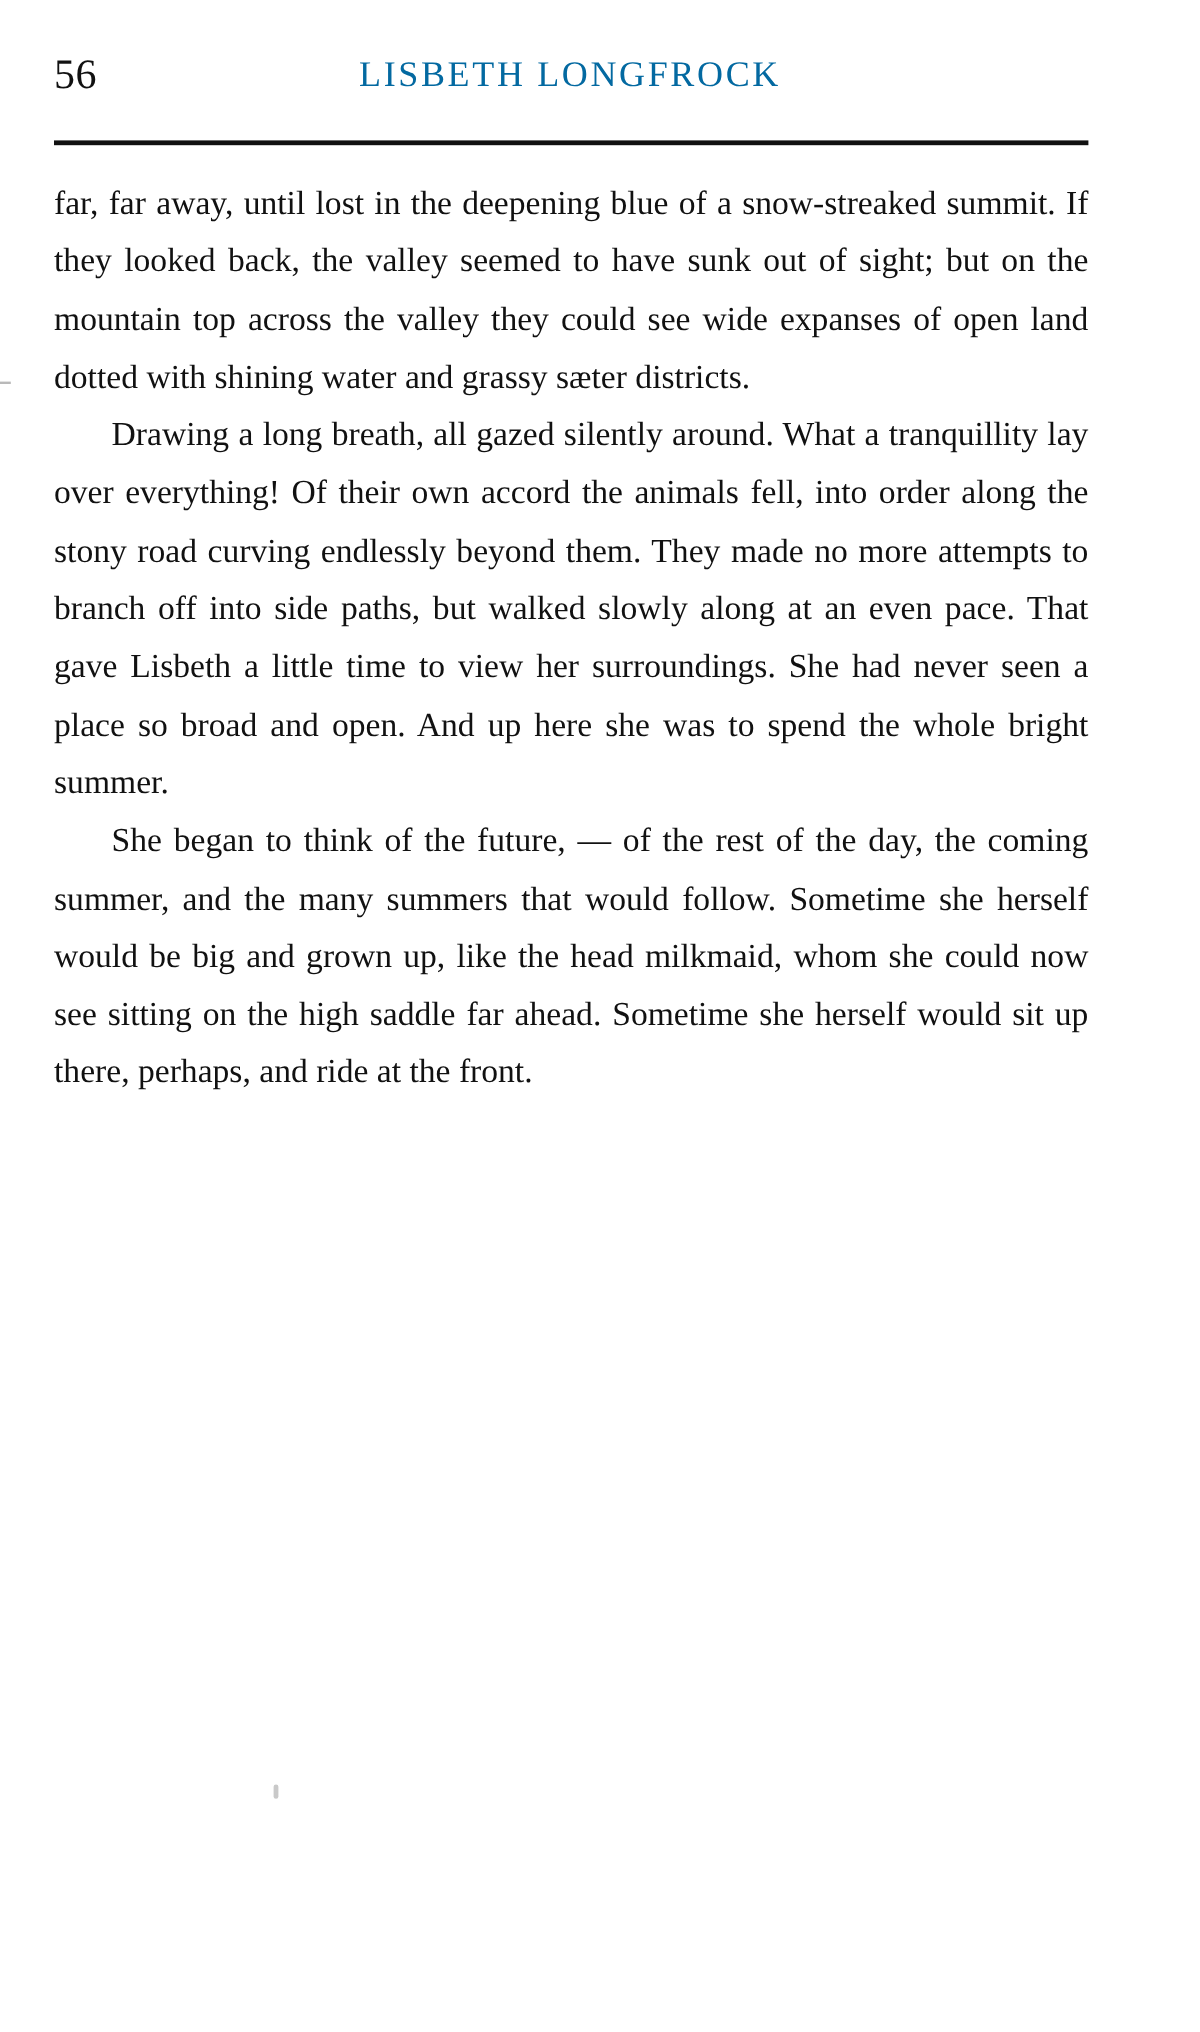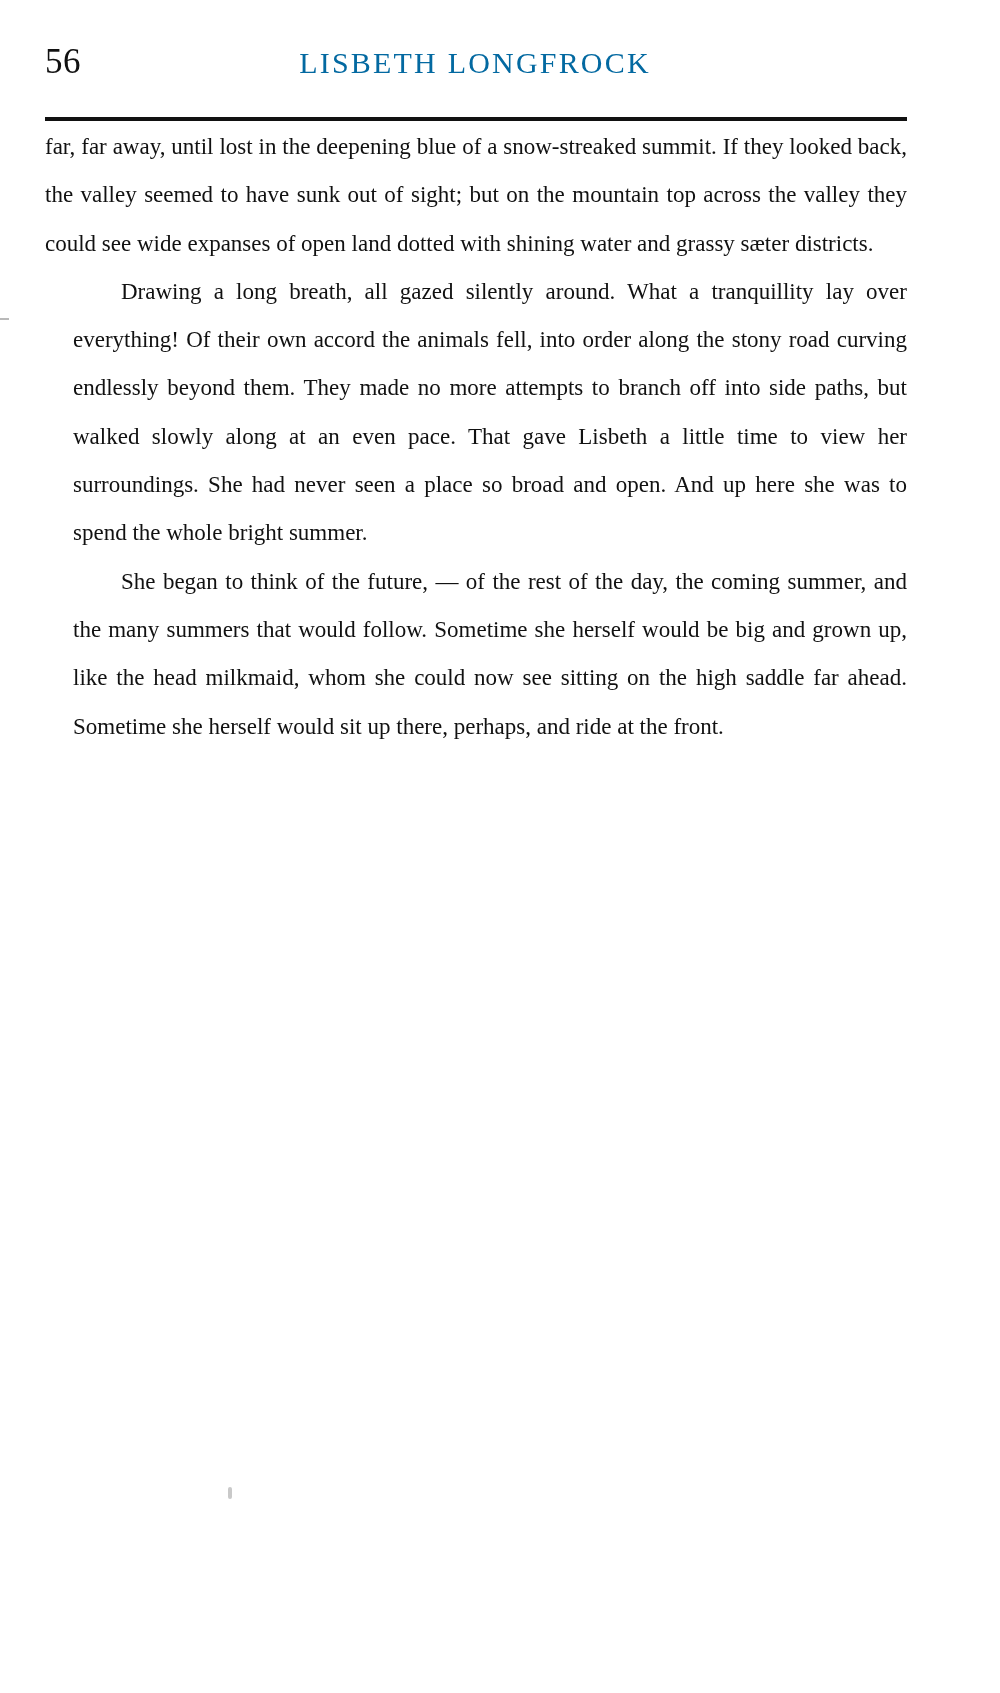--- a/index.html
+++ b/index.html
@@ -55,35 +55,34 @@
     position: absolute;
     left: 45px;
     top: 117px;
     width: 862px;
     height: 4px;
     background: #111;
   }
   .body-text {
     position: absolute;
     left: 45px;
-    top: 123px;
+    top: 146px;
     width: 862px;
-    font-size: 23px;
+    font-size: 28px;
     line-height: 48.3px;
     text-align: justify;
     text-justify: inter-word;
     color: #111;
   }
   .body-text p {
     margin: 0;
     text-indent: 0;
   }
   .body-text p.indent {
     text-indent: 48px;
-    margin-left: 28px;
   }
   .stray-mark {
     position: absolute;
     left: 0px;
     top: 318px;
     width: 9px;
     height: 2px;
     background: #b9b9b9;
   }
   .smudge {

